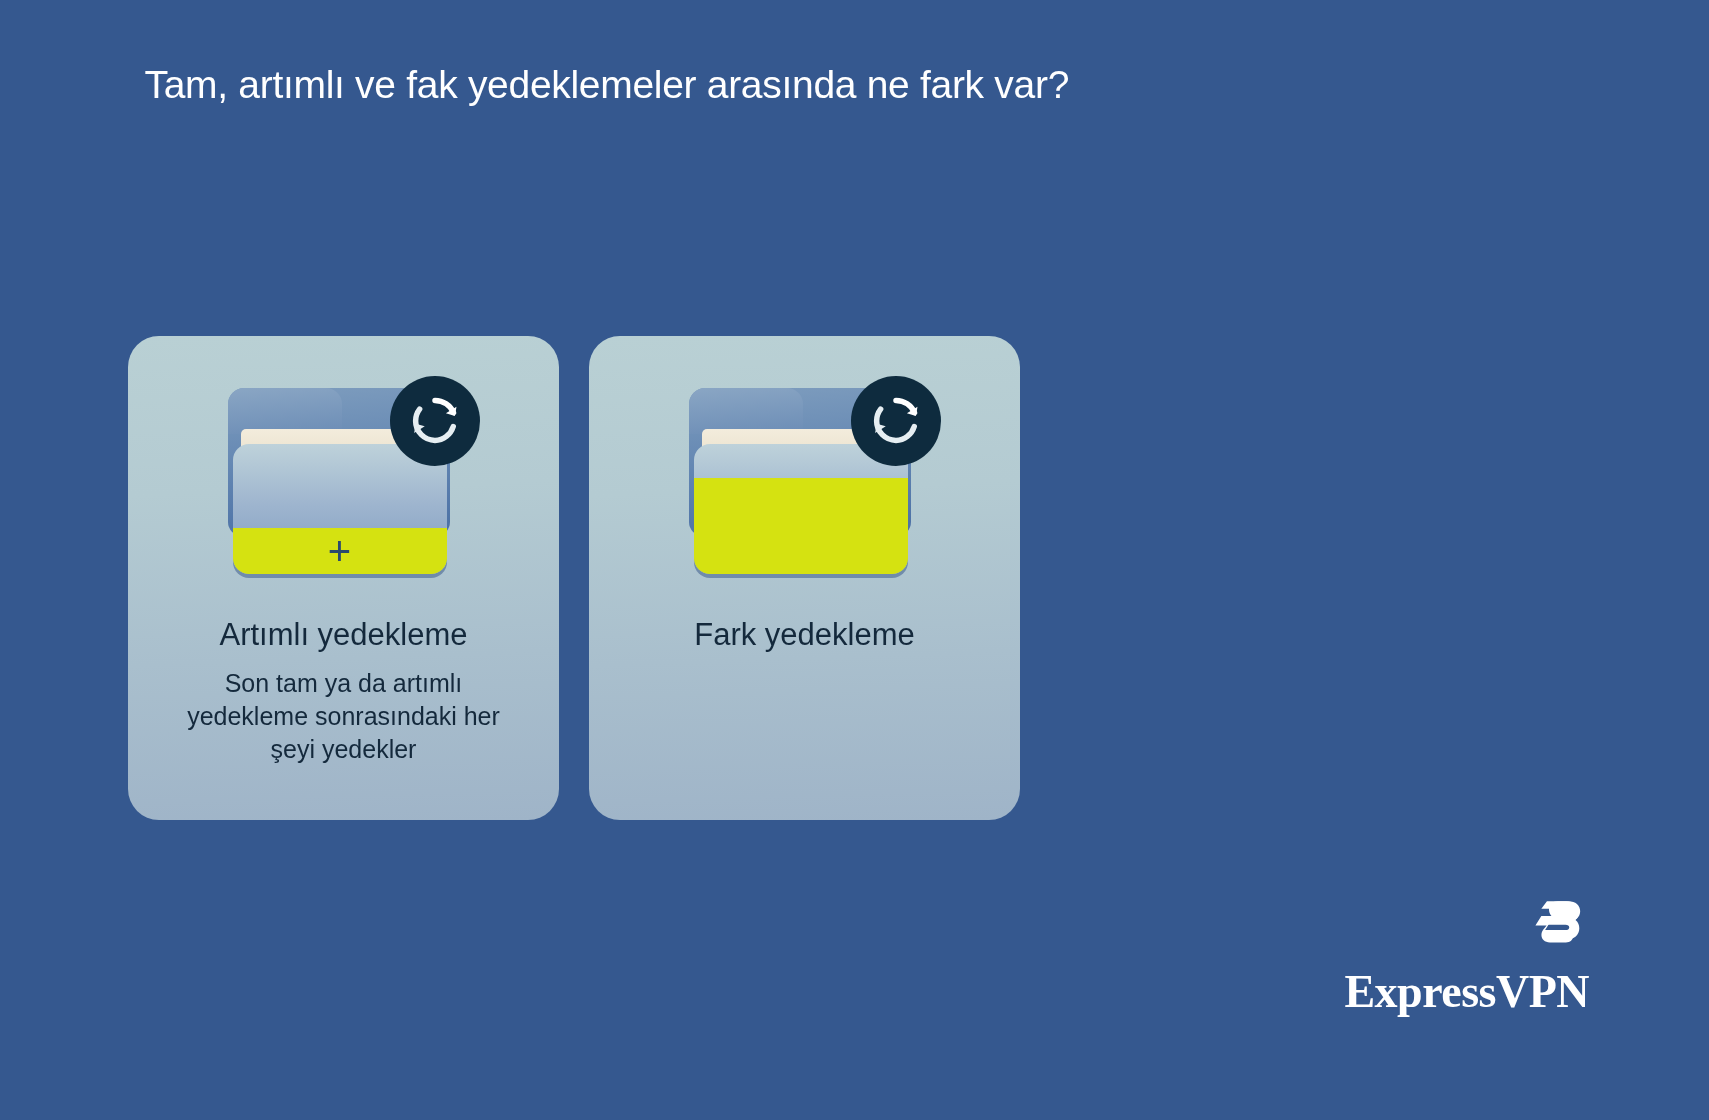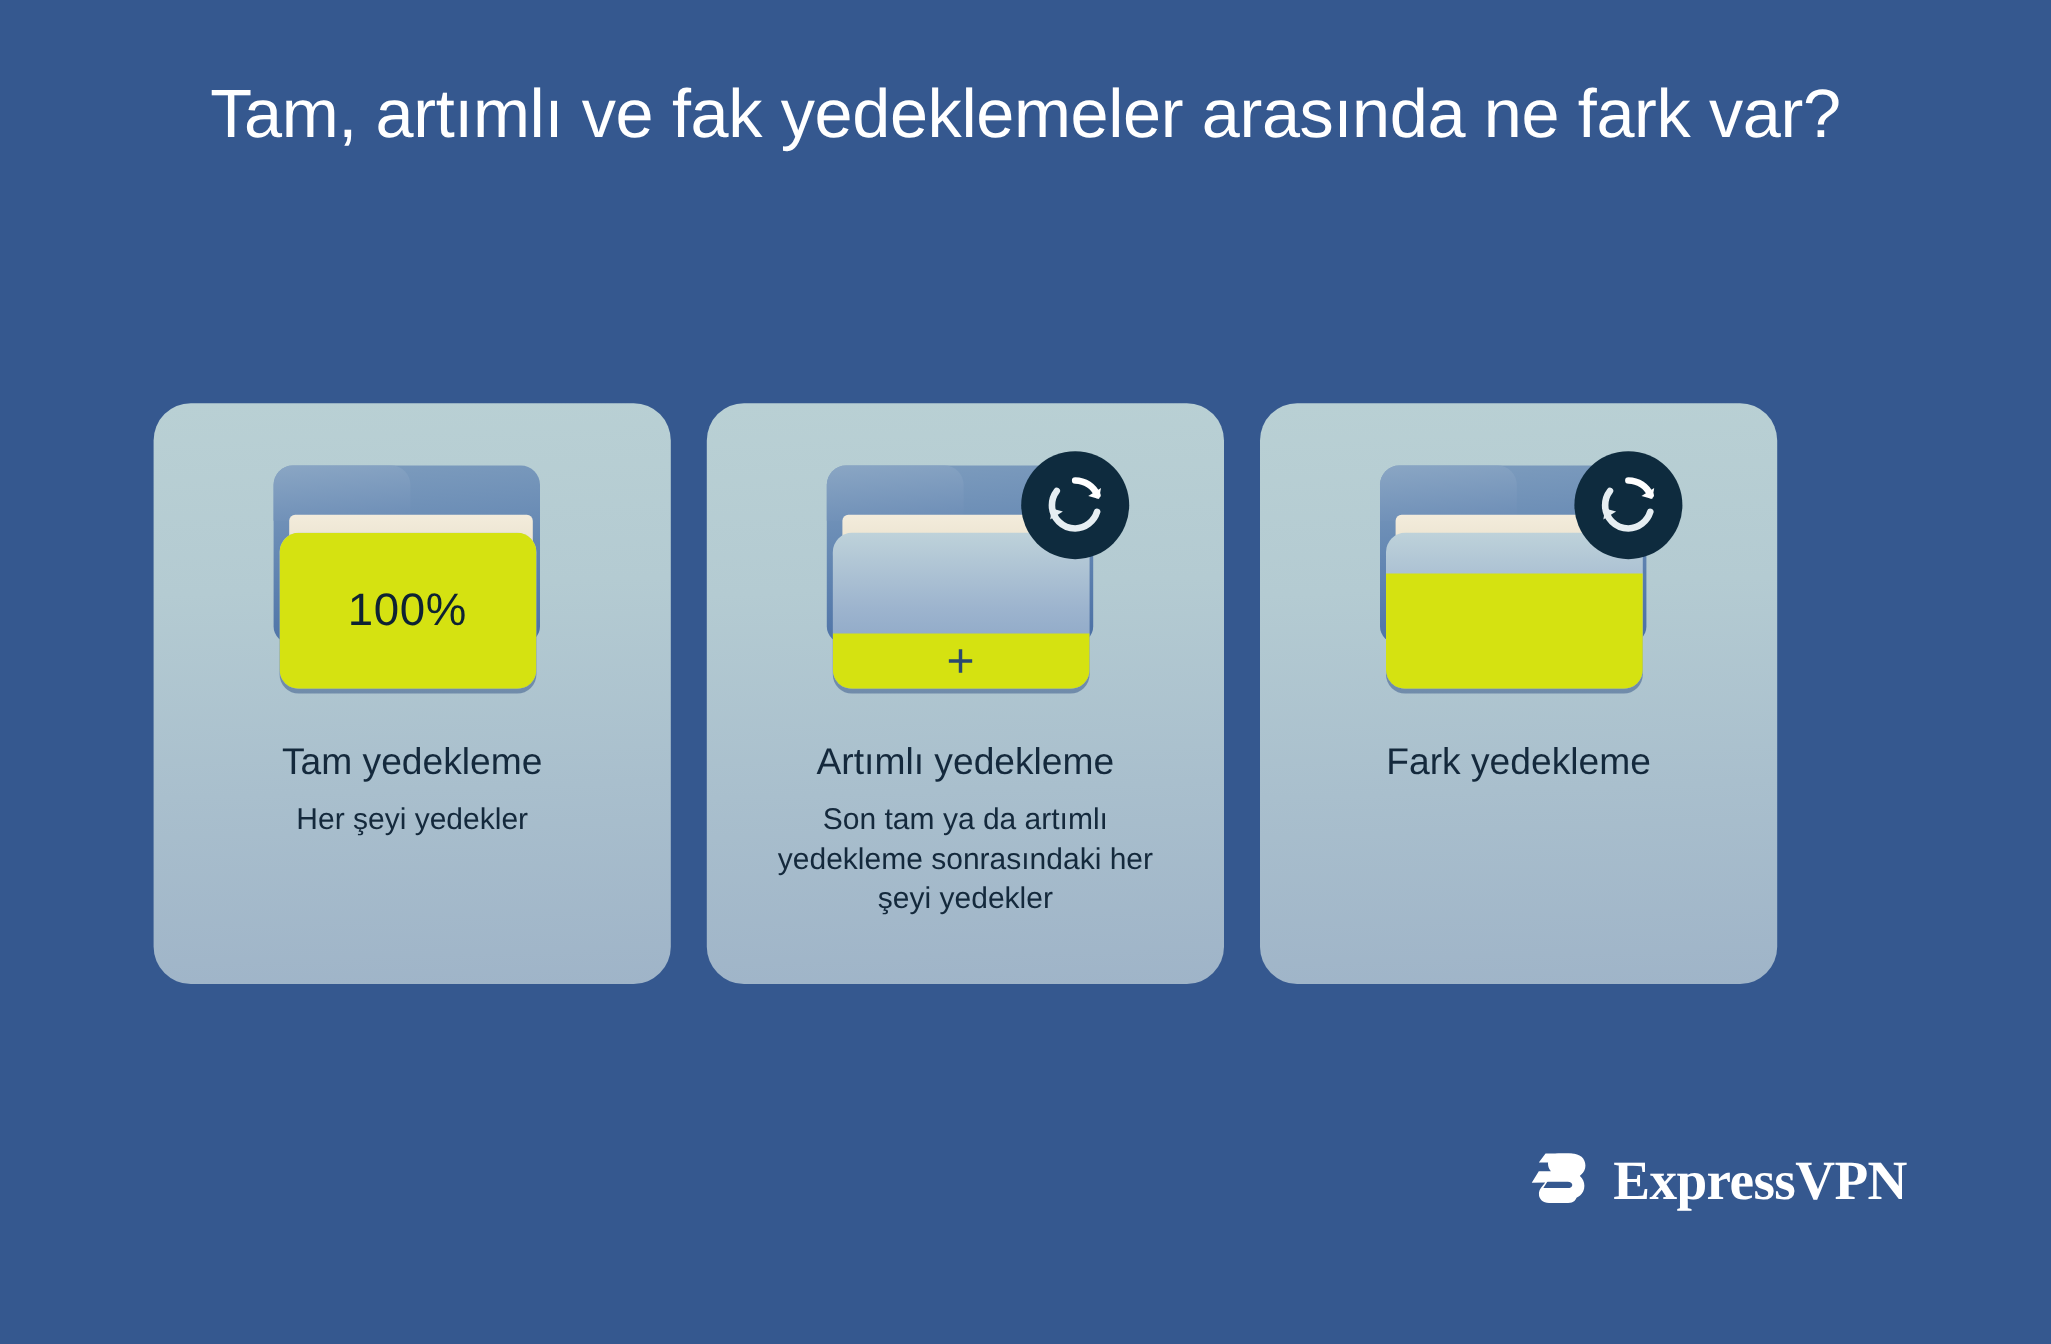--- a/index.html
+++ b/index.html
@@ -10,23 +10,23 @@
     overflow:hidden;
   }
   .page { position:relative; width:1709px; height:1120px; background:#35588F; }
 
   
   .title {
     position:absolute;
     left:50%; transform:translateX(-50%);
     top:62px;
     width:1420px;
-    text-align:center;
+    text-align:left;
     color:#FFFFFF;
-    font-size:57px;
+    font-size:39px;
     line-height:1.16;
     font-weight:400;
     letter-spacing:-0.3px;
   }
 
   
   .cards {
     position:absolute;
     left:128px;
     top:336px;
@@ -146,58 +146,43 @@
   .card-1 .card-desc { max-width:250px; }
   .card-2 .card-desc { max-width:400px;text-align:center; }
   .card-3 .card-desc { max-width:430px; }
 
   
   .logo {
     position:absolute;
     right:120px;
     bottom:105px;
     display:flex;
-    align-items:center;
+    align-items:flex-end;
     gap:14px;
+    flex-direction:column;
   }
   .logo-mark { width:62px; height:62px; display:block; }
   .logo-text {
     color:#FFFFFF;
     font-family:"Liberation Serif", serif;
     font-size:46px;
     font-weight:700;
     letter-spacing:-0.5px;
     line-height:1;
   }
 </style>
 </head>
 <body>
 
 <div class="page">
 
   <h1 class="title">Tam, artımlı ve fak yedeklemeler arasında ne fark var?</h1>
 
   <div class="cards">
 
-    <div class="card card-1">
-      <div class="icon-wrap">
-        <div class="folder">
-          <div class="fld-back"></div>
-          <div class="fld-tab"></div>
-          <div class="fld-paper"></div>
-          <div class="fld-front">
-            <div class="fld-fill fill-full">
-              <span class="fill-label-pct">100%</span>
-            </div>
-          </div>
-        </div>
-      </div>
-      <div class="card-heading">Tam yedekleme</div>
-      <div class="card-desc">Her şeyi yedekler</div>
-    </div>
 
     <div class="card card-2">
       <div class="icon-wrap">
         <div class="folder">
           <div class="fld-back"></div>
           <div class="fld-tab"></div>
           <div class="fld-paper"></div>
           <div class="fld-front">
             <div class="fld-fill fill-strip">
               <span class="fill-label-plus">+</span>

